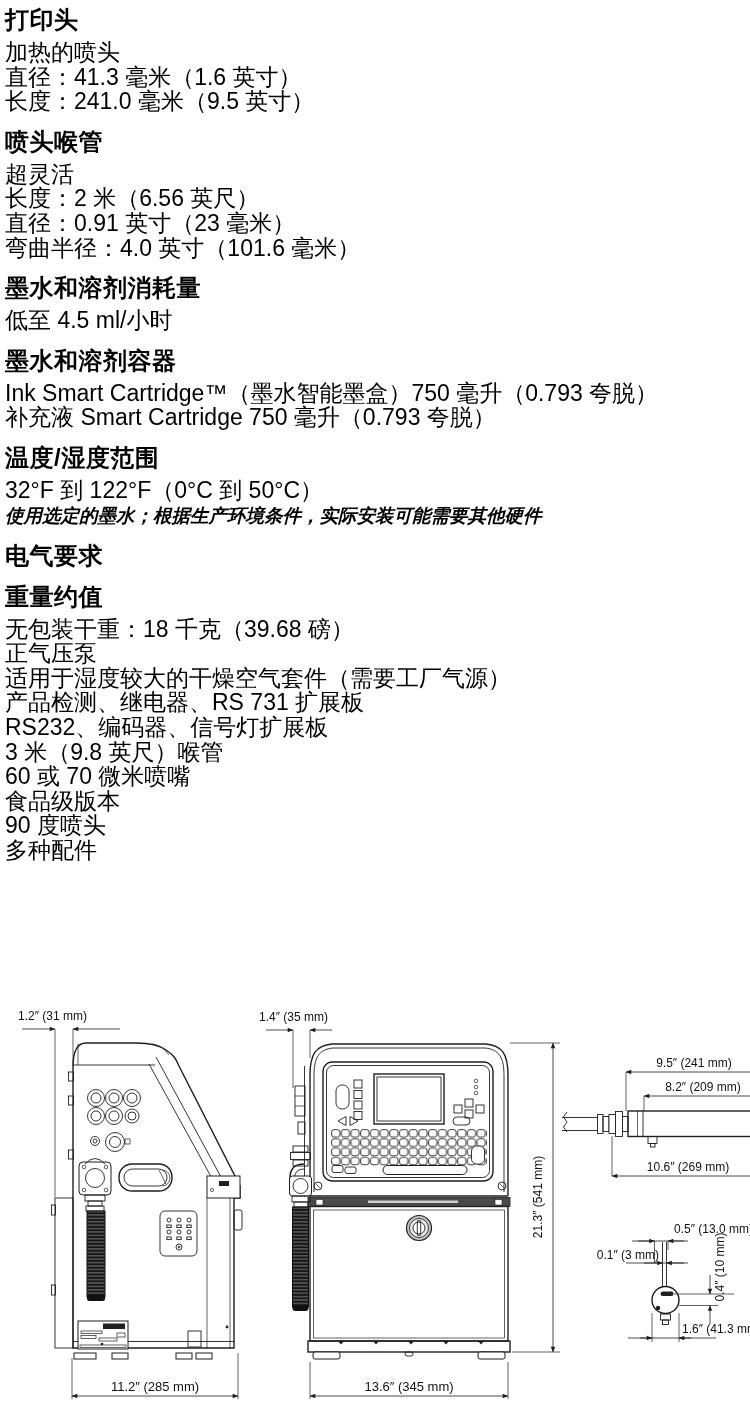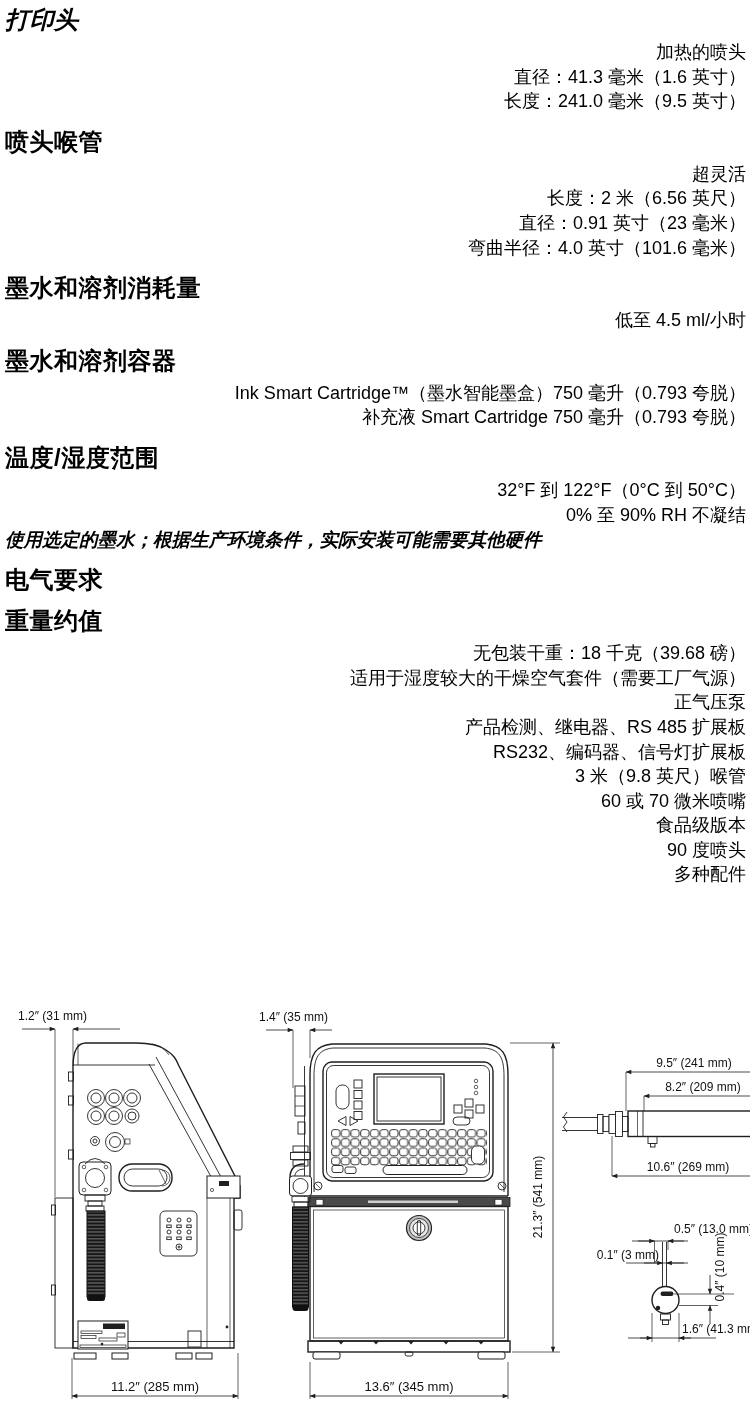--- a/index.html
+++ b/index.html
@@ -6,22 +6,22 @@
   body{
     width:750px;height:1402px;position:relative;overflow:hidden;
     font-family:"Liberation Sans","DejaVu Sans",sans-serif;color:#000;
   }
   .specs{position:absolute;top:4px;left:5px;right:4px;}
   .section{margin:0;}
   .heading{
     font-size:24px;line-height:27px;font-weight:bold;
     margin:14px 0 7px 0;letter-spacing:0.5px;
   }
-  .section:first-child .heading{margin-top:2px;font-style:italic;}
-  .line{font-size:18px;line-height:24.6px;text-align:right;}
+  .section:first-child .heading{margin-top:2px;}
+  .line{font-size:23px;line-height:24.6px;}
   .note{font-size:18.5px;line-height:25px;font-style:italic;font-weight:bold;}
   .drawings{position:absolute;left:16px;top:1000px;width:750px;height:402px;}
   svg{display:block;}
   .dim{font-size:12px;fill:#111;}
   .dim-big{font-size:13px;fill:#111;}
   .ol{fill:none;stroke:#1f1f1f;stroke-width:1.4;}
   .md{fill:none;stroke:#1f1f1f;stroke-width:0.9;}
   .th{fill:none;stroke:#1f1f1f;stroke-width:0.7;}
   .dl{fill:none;stroke:#1f1f1f;stroke-width:0.8;}
   .wh{fill:#ffffff;stroke:#1f1f1f;}
@@ -53,37 +53,36 @@
 
   <div class="section">
     <h2 class="heading">墨水和溶剂容器</h2>
     <div class="line">Ink Smart Cartridge™（墨水智能墨盒）750 毫升（0.793 夸脱）</div>
     <div class="line">补充液 Smart Cartridge 750 毫升（0.793 夸脱）</div>
   </div>
 
   <div class="section">
     <h2 class="heading">温度/湿度范围</h2>
     <div class="line">32°F 到 122°F（0°C 到 50°C）</div>
-    <div class="line">0% 至 90% RH 不凝结</div>
     <div class="note">使用选定的墨水；根据生产环境条件，实际安装可能需要其他硬件</div>
   </div>
 
   <div class="section">
     <h2 class="heading">电气要求</h2>
   </div>
 
   <div class="section">
     <h2 class="heading">重量约值</h2>
     <div class="line">无包装干重：18 千克（39.68 磅）</div>
   </div>
 
   <div class="section">
+    <div class="line">正气压泵</div>
     <div class="line">适用于湿度较大的干燥空气套件（需要工厂气源）</div>
-    <div class="line">正气压泵</div>
-    <div class="line">产品检测、继电器、RS 485 扩展板</div>
+    <div class="line">产品检测、继电器、RS 731 扩展板</div>
     <div class="line">RS232、编码器、信号灯扩展板</div>
     <div class="line">3 米（9.8 英尺）喉管</div>
     <div class="line">60 或 70 微米喷嘴</div>
     <div class="line">食品级版本</div>
     <div class="line">90 度喷头</div>
     <div class="line">多种配件</div>
   </div>
 </div>
 
 <div class="drawings">

